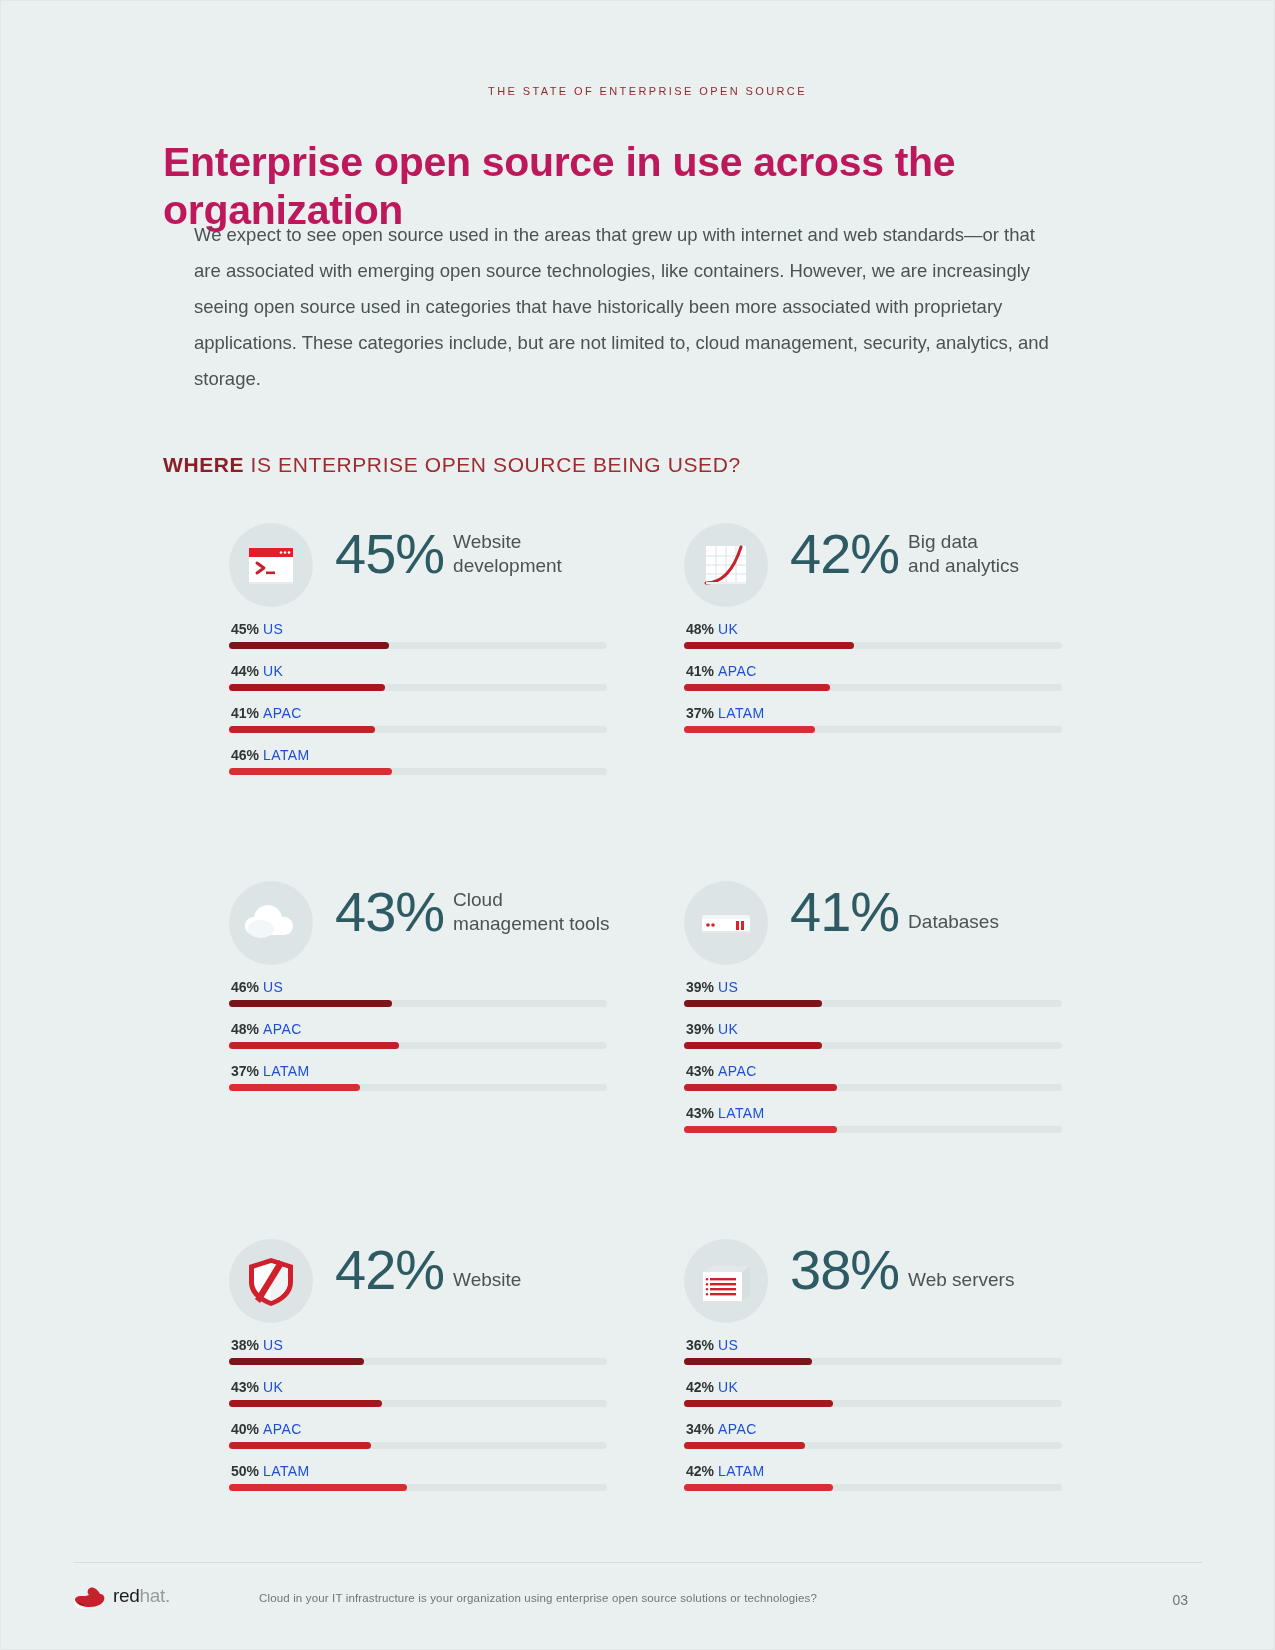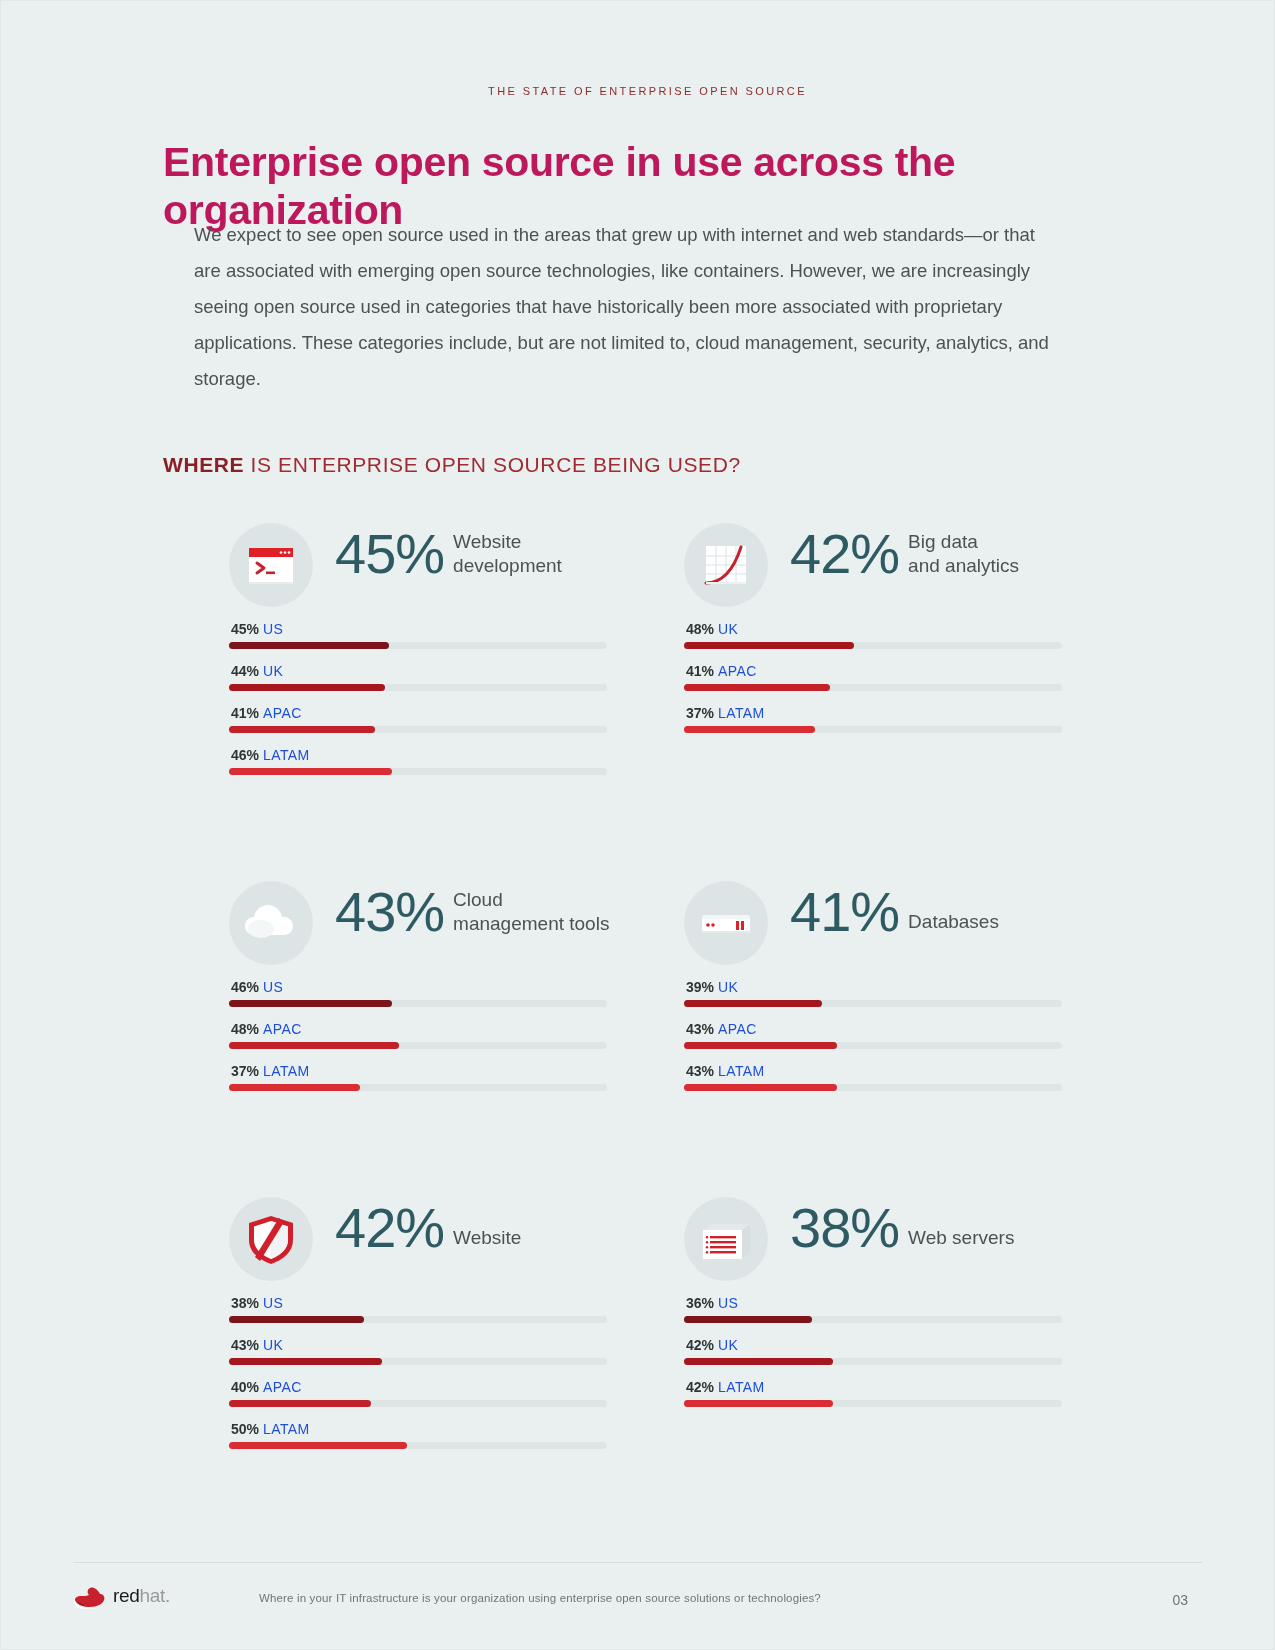--- a/index.html
+++ b/index.html
@@ -375,20 +375,26 @@
     </svg>
           </div>
           <div class="stat-headline">
             <div class="big-num">41%</div>
             <div class="stat-label single">
               <div>Databases</div>
             </div>
           </div>
         </div>
         <div class="bars">
+          <div class="bar-row">
+            <div class="bar-caption"><b>39%</b><span>US</span></div>
+            <div class="bar-track">
+              <div class="bar-fill" style="width: 138.45px; background: rgb(124, 20, 25);"></div>
+            </div>
+          </div>
           <div class="bar-row">
             <div class="bar-caption"><b>39%</b><span>UK</span></div>
             <div class="bar-track">
               <div class="bar-fill" style="width: 138.45px; background: rgb(165, 22, 29);"></div>
             </div>
           </div>
           <div class="bar-row">
             <div class="bar-caption"><b>43%</b><span>APAC</span></div>
             <div class="bar-track">
               <div class="bar-fill" style="width: 152.65px; background: rgb(195, 33, 40);"></div>
@@ -479,20 +485,26 @@
               <div class="bar-fill" style="width: 127.8px; background: rgb(124, 20, 25);"></div>
             </div>
           </div>
           <div class="bar-row">
             <div class="bar-caption"><b>42%</b><span>UK</span></div>
             <div class="bar-track">
               <div class="bar-fill" style="width: 149.1px; background: rgb(165, 22, 29);"></div>
             </div>
           </div>
           <div class="bar-row">
+            <div class="bar-caption"><b>34%</b><span>APAC</span></div>
+            <div class="bar-track">
+              <div class="bar-fill" style="width: 120.7px; background: rgb(195, 33, 40);"></div>
+            </div>
+          </div>
+          <div class="bar-row">
             <div class="bar-caption"><b>42%</b><span>LATAM</span></div>
             <div class="bar-track">
               <div class="bar-fill" style="width: 149.1px; background: rgb(218, 44, 51);"></div>
             </div>
           </div>
         </div>
       </div>
     </div>
 
   <div class="footer-rule"></div>
@@ -501,17 +513,17 @@
     <div class="rh-logo">
       <span class="rh-hat">
         <svg width="36" height="26" viewBox="0 0 36 26">
           <path d="M7 13c-2 0-4 1-5 3 0 1 0 2 1 3 2 3 8 5 14 5 7 0 13-3 14-7 1-2 0-4-1-5-1-1-2-1-3-1-1-2-3-5-6-6-3-1-5 0-6 2-1 2 0 4 1 5-2 1-5 1-7 1h-2z" fill="#c8202c"></path>
           <path d="M2 16c-1 2-1 4 0 6 2 3 8 4 13 4 3 0 6 0 9-1-4 1-9 1-13 0-5-1-8-4-9-7-0-1-0-2 0-2z" fill="#ffffff"></path>
           <path d="M4 19c3 3 9 4 14 4 2 0 4 0 6-1-5 2-12 1-16-1-2-1-3-2-4-2z" fill="#1a1a1a"></path>
         </svg>
       </span>
       <span class="rh-wordmark"><span>red</span><span class="light">hat.</span></span>
     </div>
-    <div class="footer-q">Where in your IT infrastructure is your organization using enterprise open source solutions or technologies?</div>
+    <div class="footer-q">Cloud in your IT infrastructure is your organization using enterprise open source solutions or technologies?</div>
     <div class="page-num">03</div>
   </div>
 
 </div>
 
 </body></html>

